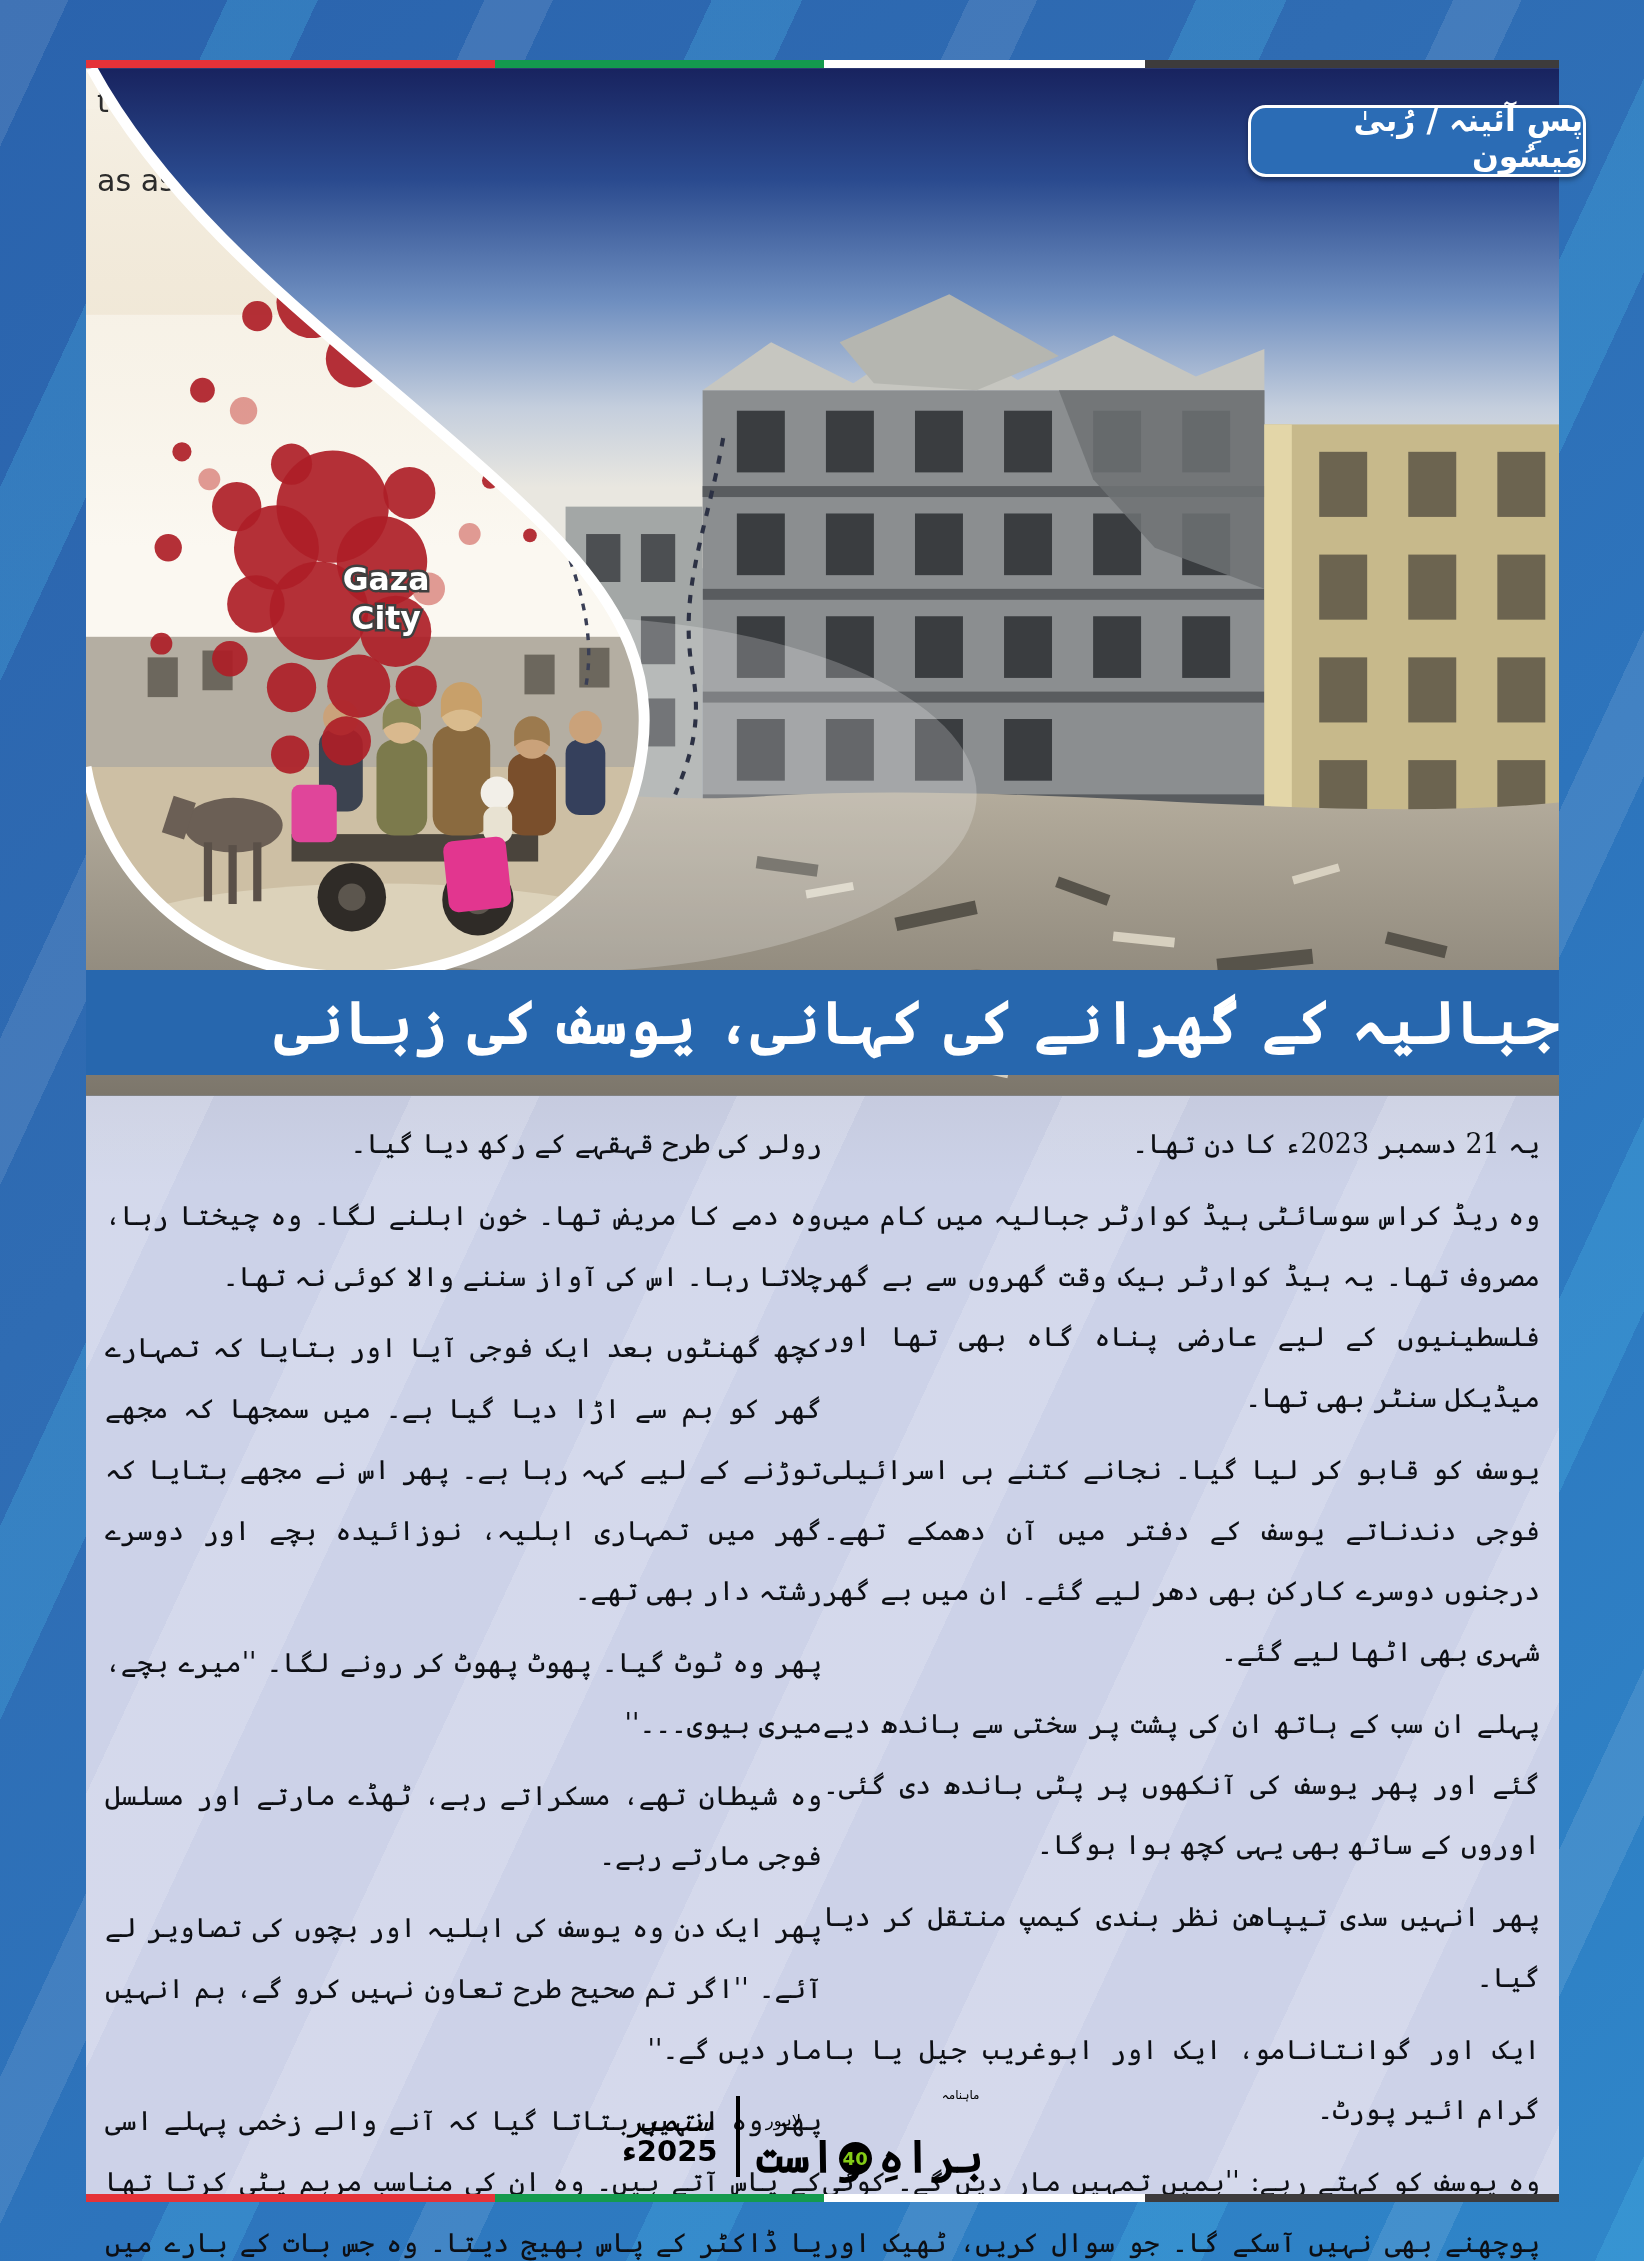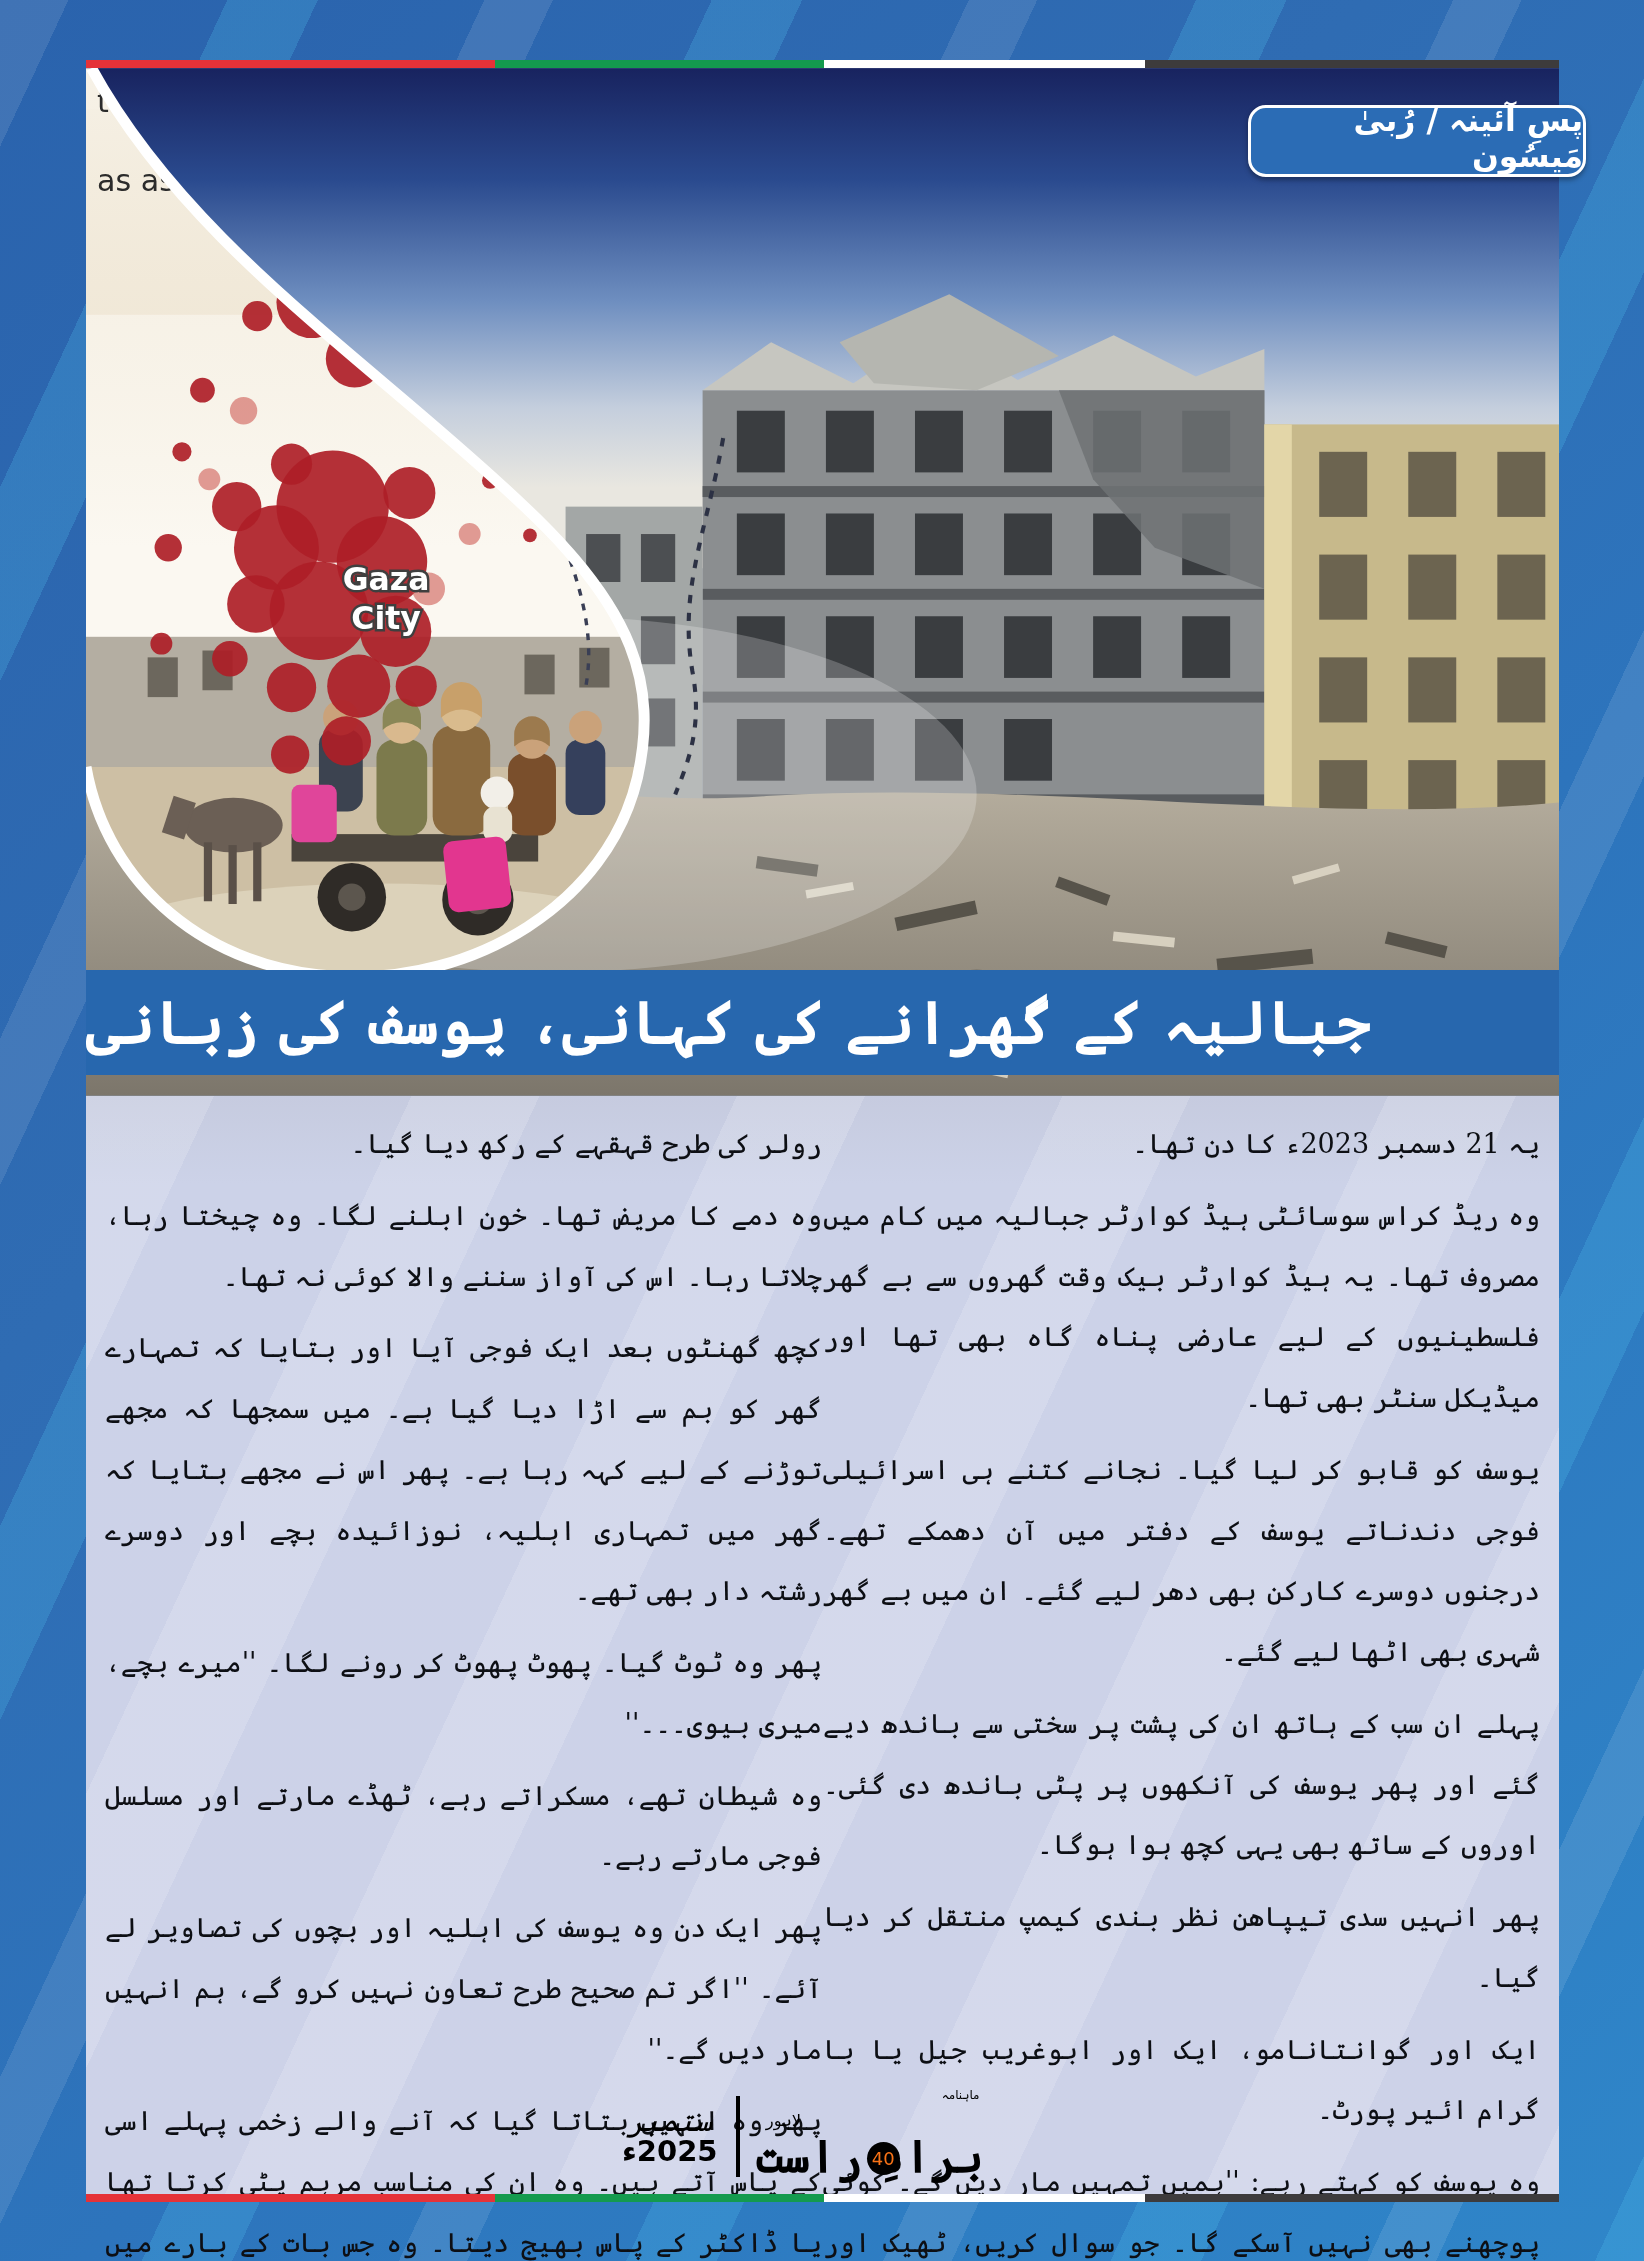--- a/index.html
+++ b/index.html
@@ -25,21 +25,21 @@
   .tag-box{
     position:absolute;right:-27px;top:45px;width:332px;height:66px;
     background:#2b6cb5;border:3.4px solid #ffffff;border-radius:18px;
     display:flex;align-items:flex-end;justify-content:center;
     color:#ffffff;font-size:31.5px;font-weight:bold;direction:rtl;
     box-shadow:0 2.1px 5.5px rgba(0,0,0,.35);
   }
 
   .headline-bar{
     position:absolute;left:0;top:902px;width:1473px;height:105px;
-    background:#2767ae;display:flex;align-items:center;justify-content:flex-start;
+    background:#2767ae;display:flex;align-items:center;justify-content:flex-end;
   }
   .headline-bar h1{
     margin:0;color:#ffffff;font-size:59px;font-weight:900;direction:rtl;
     font-family:"DejaVu Serif","Liberation Serif",serif;white-space:nowrap;
     letter-spacing:-0.7px;
   }
 
   .text-area{
     position:absolute;left:0;top:1036px;width:1473px;height:1098px;
     background:
@@ -65,22 +65,22 @@
   .footer-divider{width:4.1px;height:81px;background:#000;}
   .logo-block{position:relative;width:226px;height:96px;direction:rtl;}
   .logo-main{
     position:absolute;right:0;bottom:1.4px;font-size:45px;font-weight:900;
     font-family:"DejaVu Serif","Liberation Serif",serif;letter-spacing:-1.4px;white-space:nowrap;
   }
   .logo-monthly{position:absolute;right:4.1px;top:0;font-size:12px;}
   .logo-city{position:absolute;left:8.2px;top:23px;font-size:16.4px;}
   .logo-badge{
     position:absolute;left:81px;bottom:9.6px;width:33px;height:33px;border-radius:50%;
-    background:#000;color:#f97316;font-size:18px;font-weight:normal;
-    display:flex;align-items:center;justify-content:center;margin-left:28px;
+    background:#000;color:#84cc16;font-size:18px;font-weight:bold;
+    display:flex;align-items:center;justify-content:center;
   }
 </style>
 </head>
 <body>
 
 <div class="content">
 
   <div class="flag-strip top">
     <div class="f-red"></div>
     <div class="f-green"></div>

